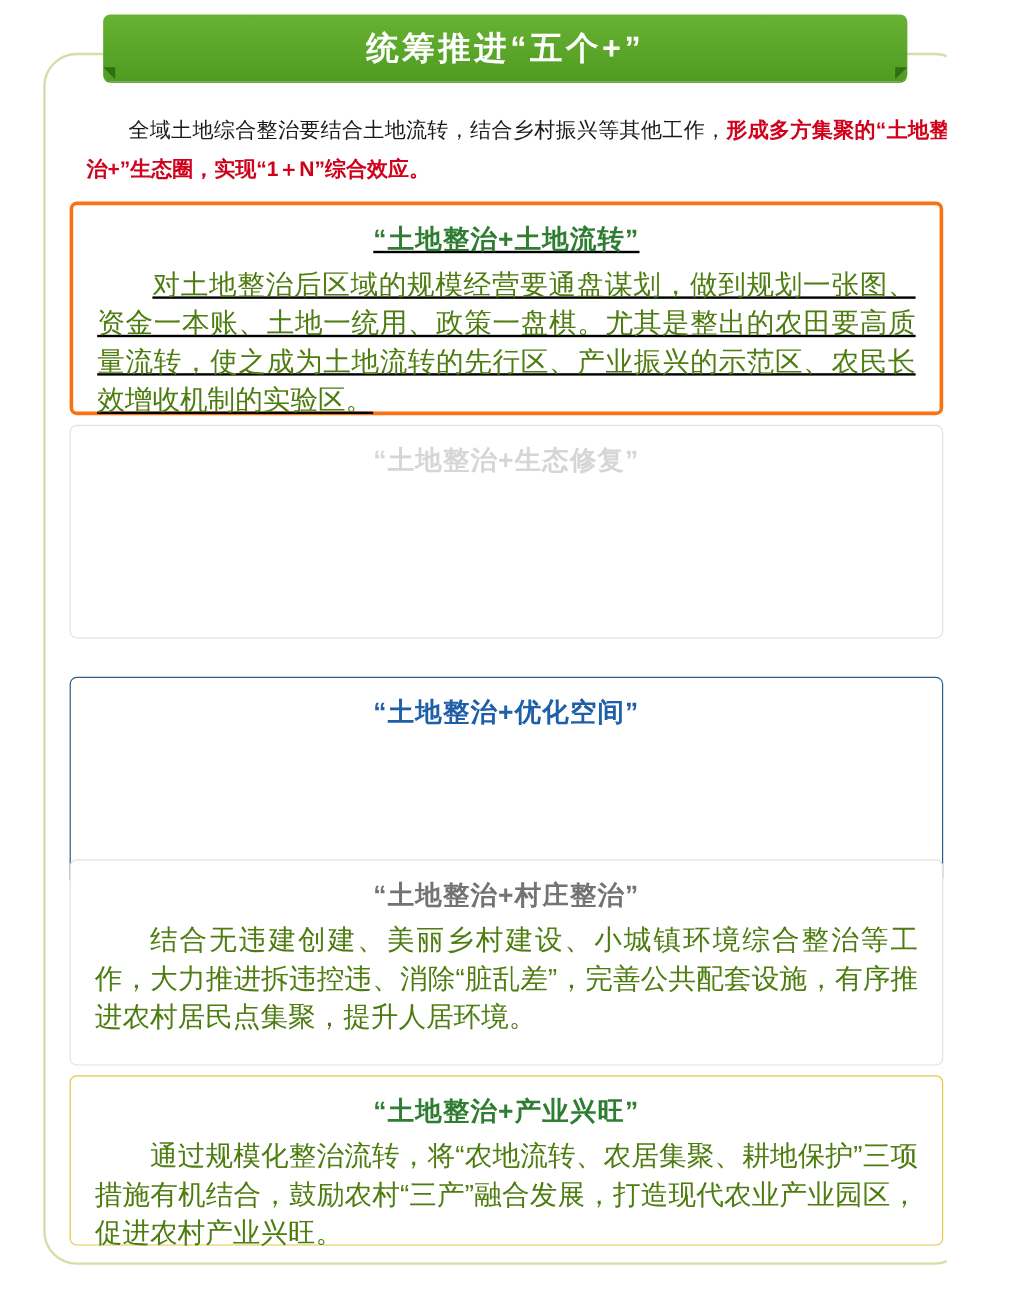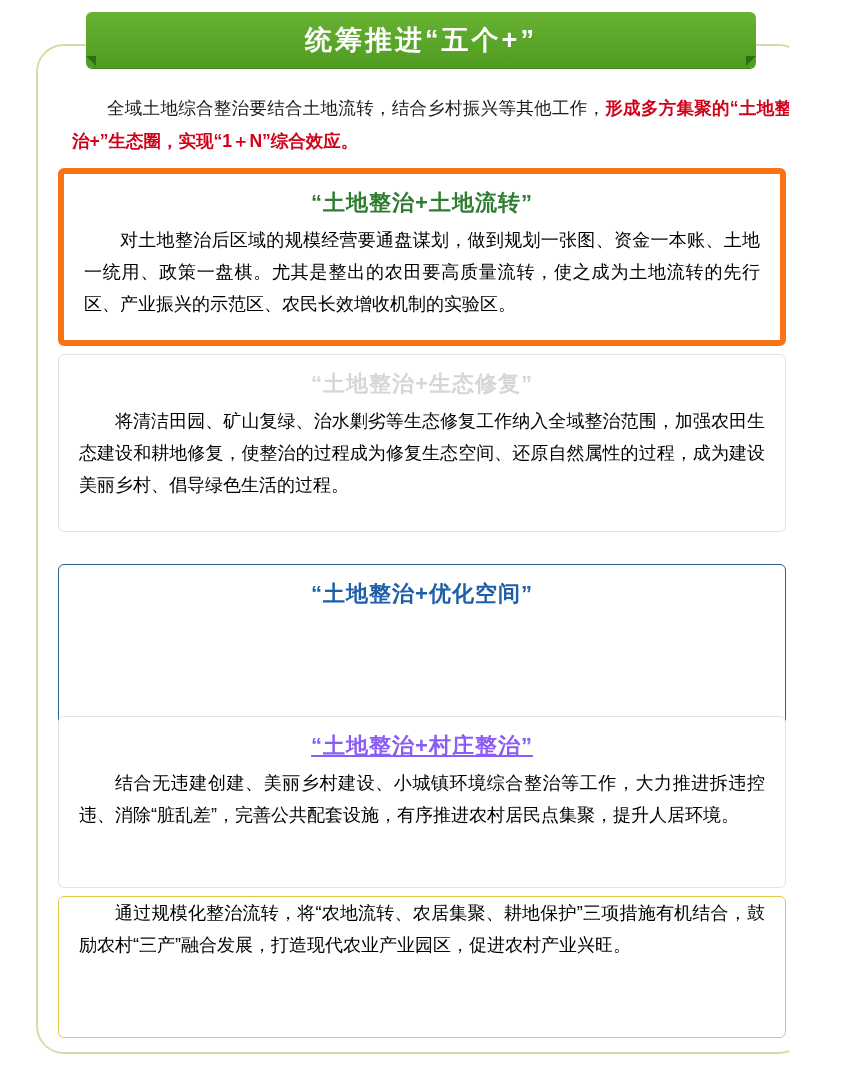--- a/index.html
+++ b/index.html
@@ -98,40 +98,40 @@
   .card-title {
     text-align: center;
     font-size: 22px;
     font-weight: bold;
     letter-spacing: 1px;
     padding-top: 14px;
     padding-bottom: 6px;
     font-family: "Liberation Sans", sans-serif;
   }
   .card-body {
-    font-size: 18px;
+    font-size: 23px;
     line-height: 32px;
-    color: #000000;
+    color: #4d7c0f;
     text-align: justify;
     text-indent: 2em;
     padding: 0 20px 14px 20px;
   }
 
   
-  #card0 { top: 168px;  height: 178px; border: 6px solid #f97316; }
+  #card0 { top: 168px;  height: 178px; border: 3px solid #f97316; text-decoration: underline; }
   #card0 .card-title { color: #2f7d32; }
 
   #card1 { top: 354px;  height: 178px; border: 1px solid #e2e2e2; }
   #card1 .card-title { color: #d6d6d6; }
 
   #card2 { top: 564px;  height: 174px; border: 1.5px solid #2e5d86; }
   #card2 .card-title { color: #1f5fa8; }
 
   #card3 { top: 716px;  height: 172px; border: 1px solid #e2e2e2; }
-  #card3 .card-title { color: #8b5cf6; text-decoration: underline; }
+  #card3 .card-title { color: #737373; }
 
   #card4 { top: 896px;  height: 142px; border: 1.5px solid #e3c84a; }
   #card4 .card-title { color: #2f7d32; }
 </style>
 </head>
 <body>
 
 <div class="page">
 
   <div class="outer-frame"></div>
@@ -146,29 +146,29 @@
     <span>全域土地综合整治要结合土地流转，结合乡村振兴等其他工作，</span><span class="hl">形成多方集聚的“土地整治+”生态圈，实现“1＋N”综合效应。</span>
   </div>
 
   <div class="card" id="card0">
     <div class="card-title">“土地整治+土地流转”</div>
     <div class="card-body">对土地整治后区域的规模经营要通盘谋划，做到规划一张图、资金一本账、土地一统用、政策一盘棋。尤其是整出的农田要高质量流转，使之成为土地流转的先行区、产业振兴的示范区、农民长效增收机制的实验区。</div>
   </div>
 
   <div class="card" id="card1">
     <div class="card-title">“土地整治+生态修复”</div>
-    <div class="card-body">将清洁田园、矿山复绿、治水剿劣等生态修复工作纳入全域整治范围，加强农田生态建设和耕地修复，使整治的过程成为修复生态空间、还原自然属性的过程，成为建设美丽乡村、倡导绿色生活的过程。</div>
   </div>
 
   <div class="card" id="card2">
     <div class="card-title">“土地整治+优化空间”</div>
   </div>
 
   <div class="card" id="card3">
     <div class="card-title">“土地整治+村庄整治”</div>
     <div class="card-body">结合无违建创建、美丽乡村建设、小城镇环境综合整治等工作，大力推进拆违控违、消除“脏乱差”，完善公共配套设施，有序推进农村居民点集聚，提升人居环境。</div>
   </div>
 
   <div class="card" id="card4">
+    <div class="card-title">“土地整治+产业兴旺”</div>
     <div class="card-body">通过规模化整治流转，将“农地流转、农居集聚、耕地保护”三项措施有机结合，鼓励农村“三产”融合发展，打造现代农业产业园区，促进农村产业兴旺。</div>
   </div>
 
 </div>
 
 </body></html>

